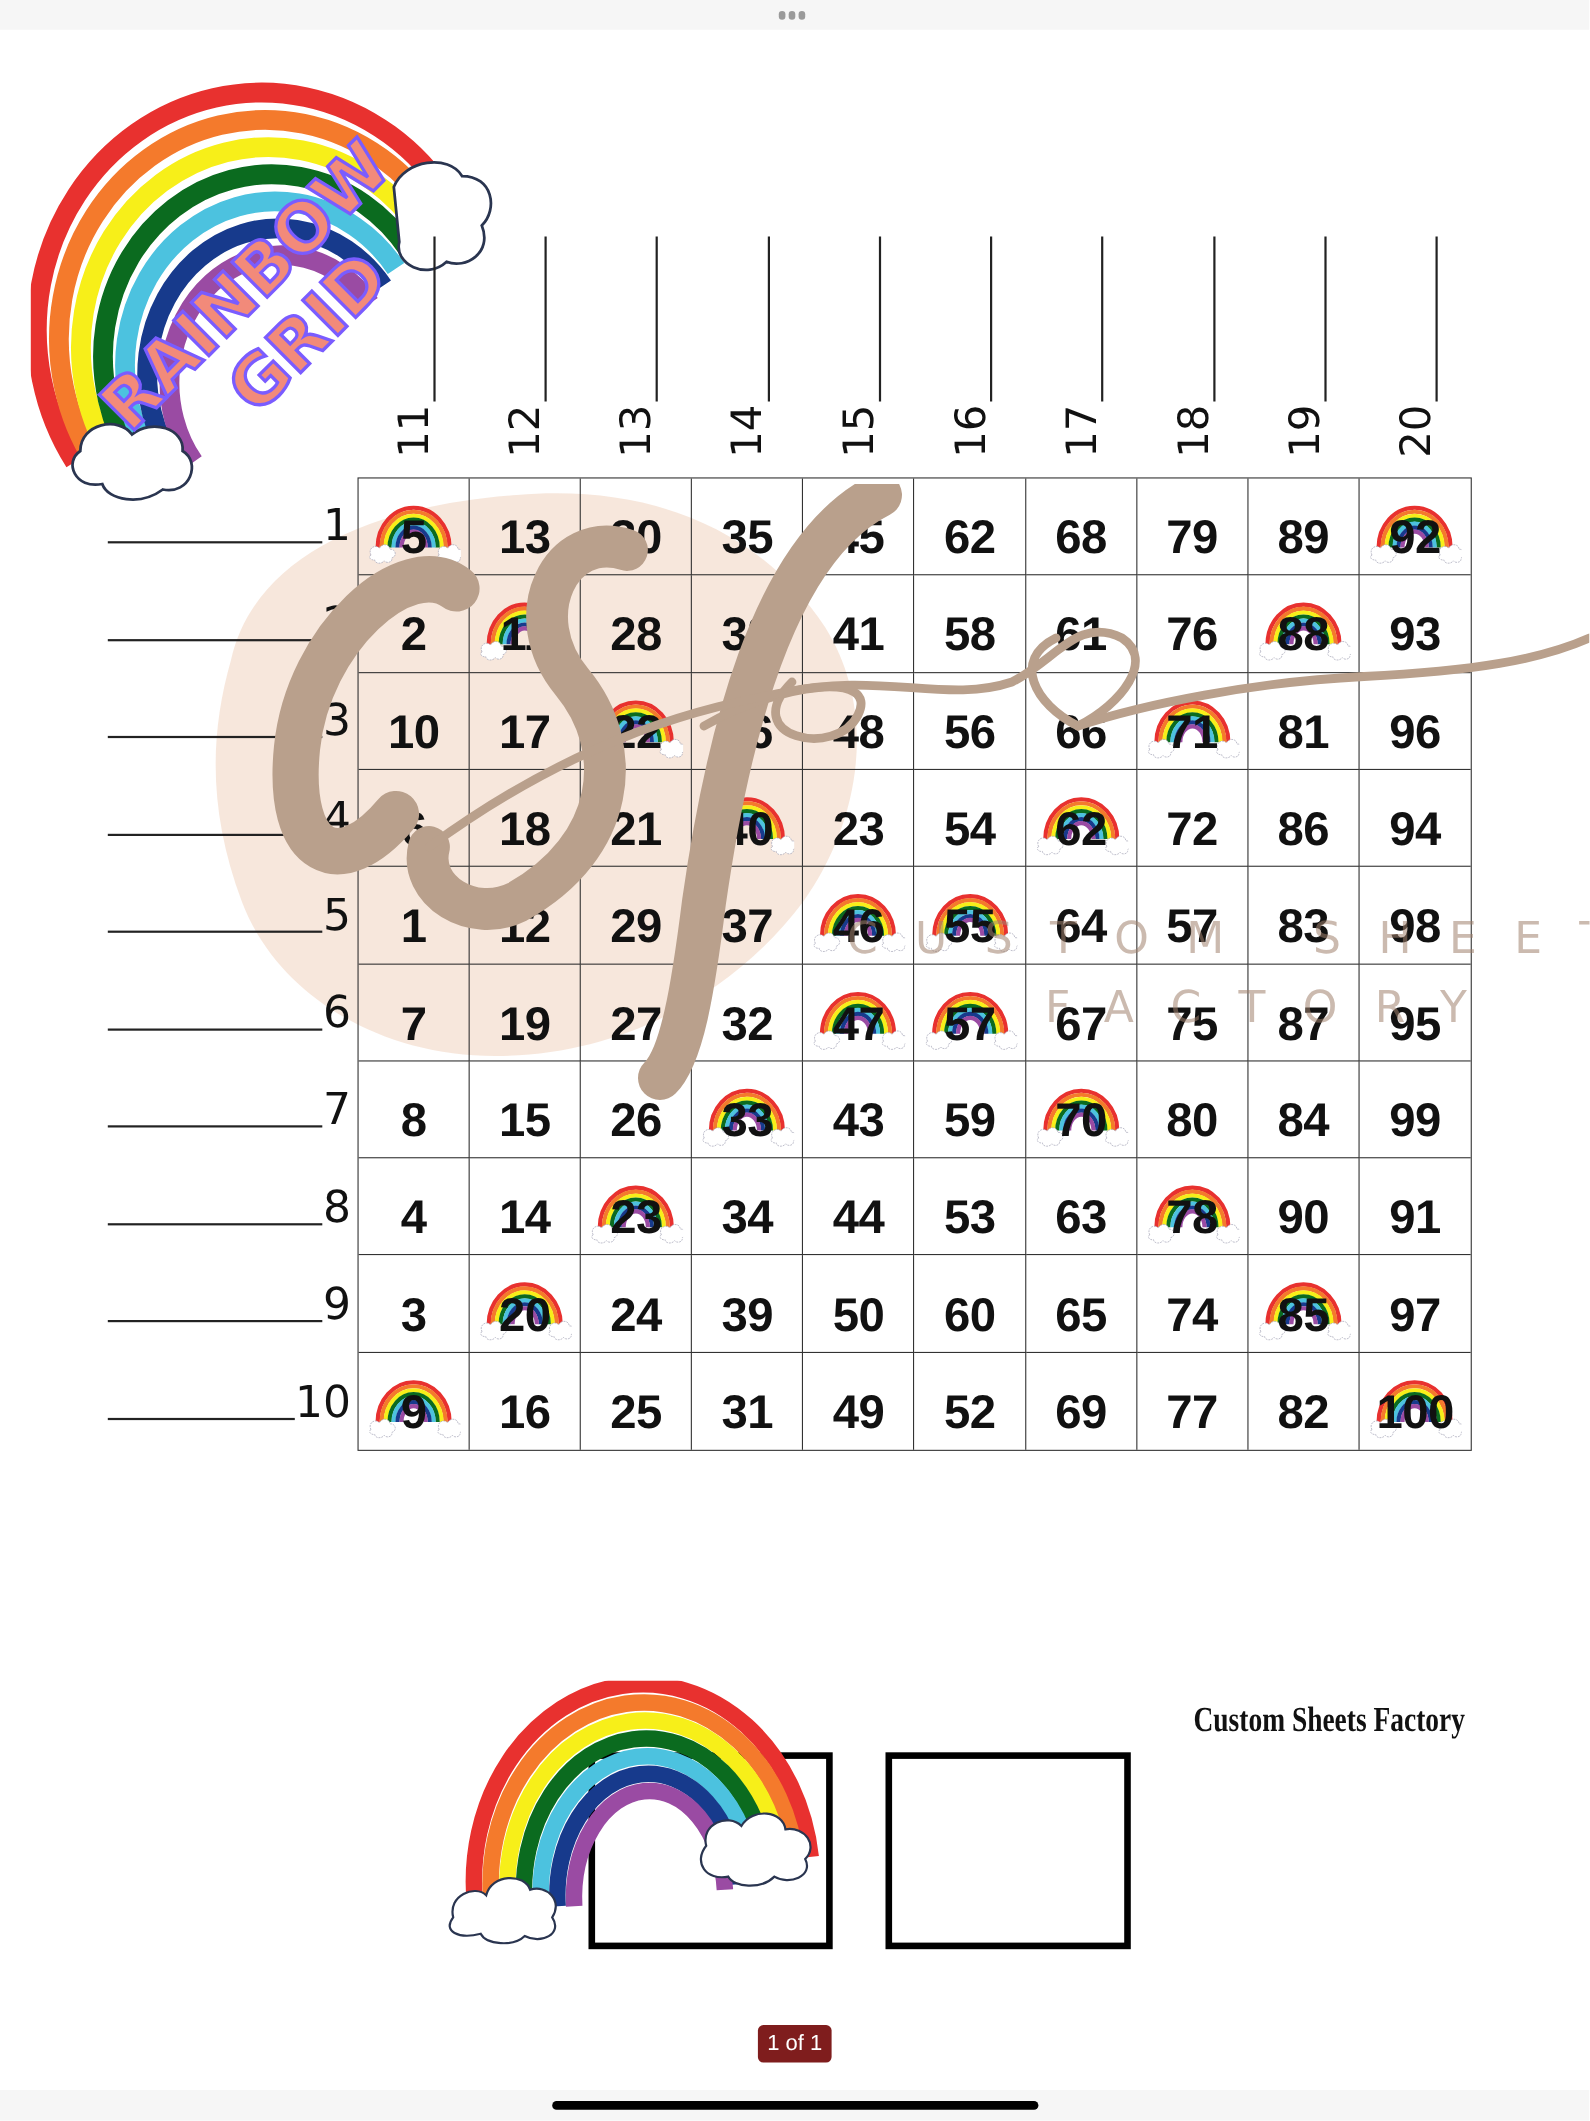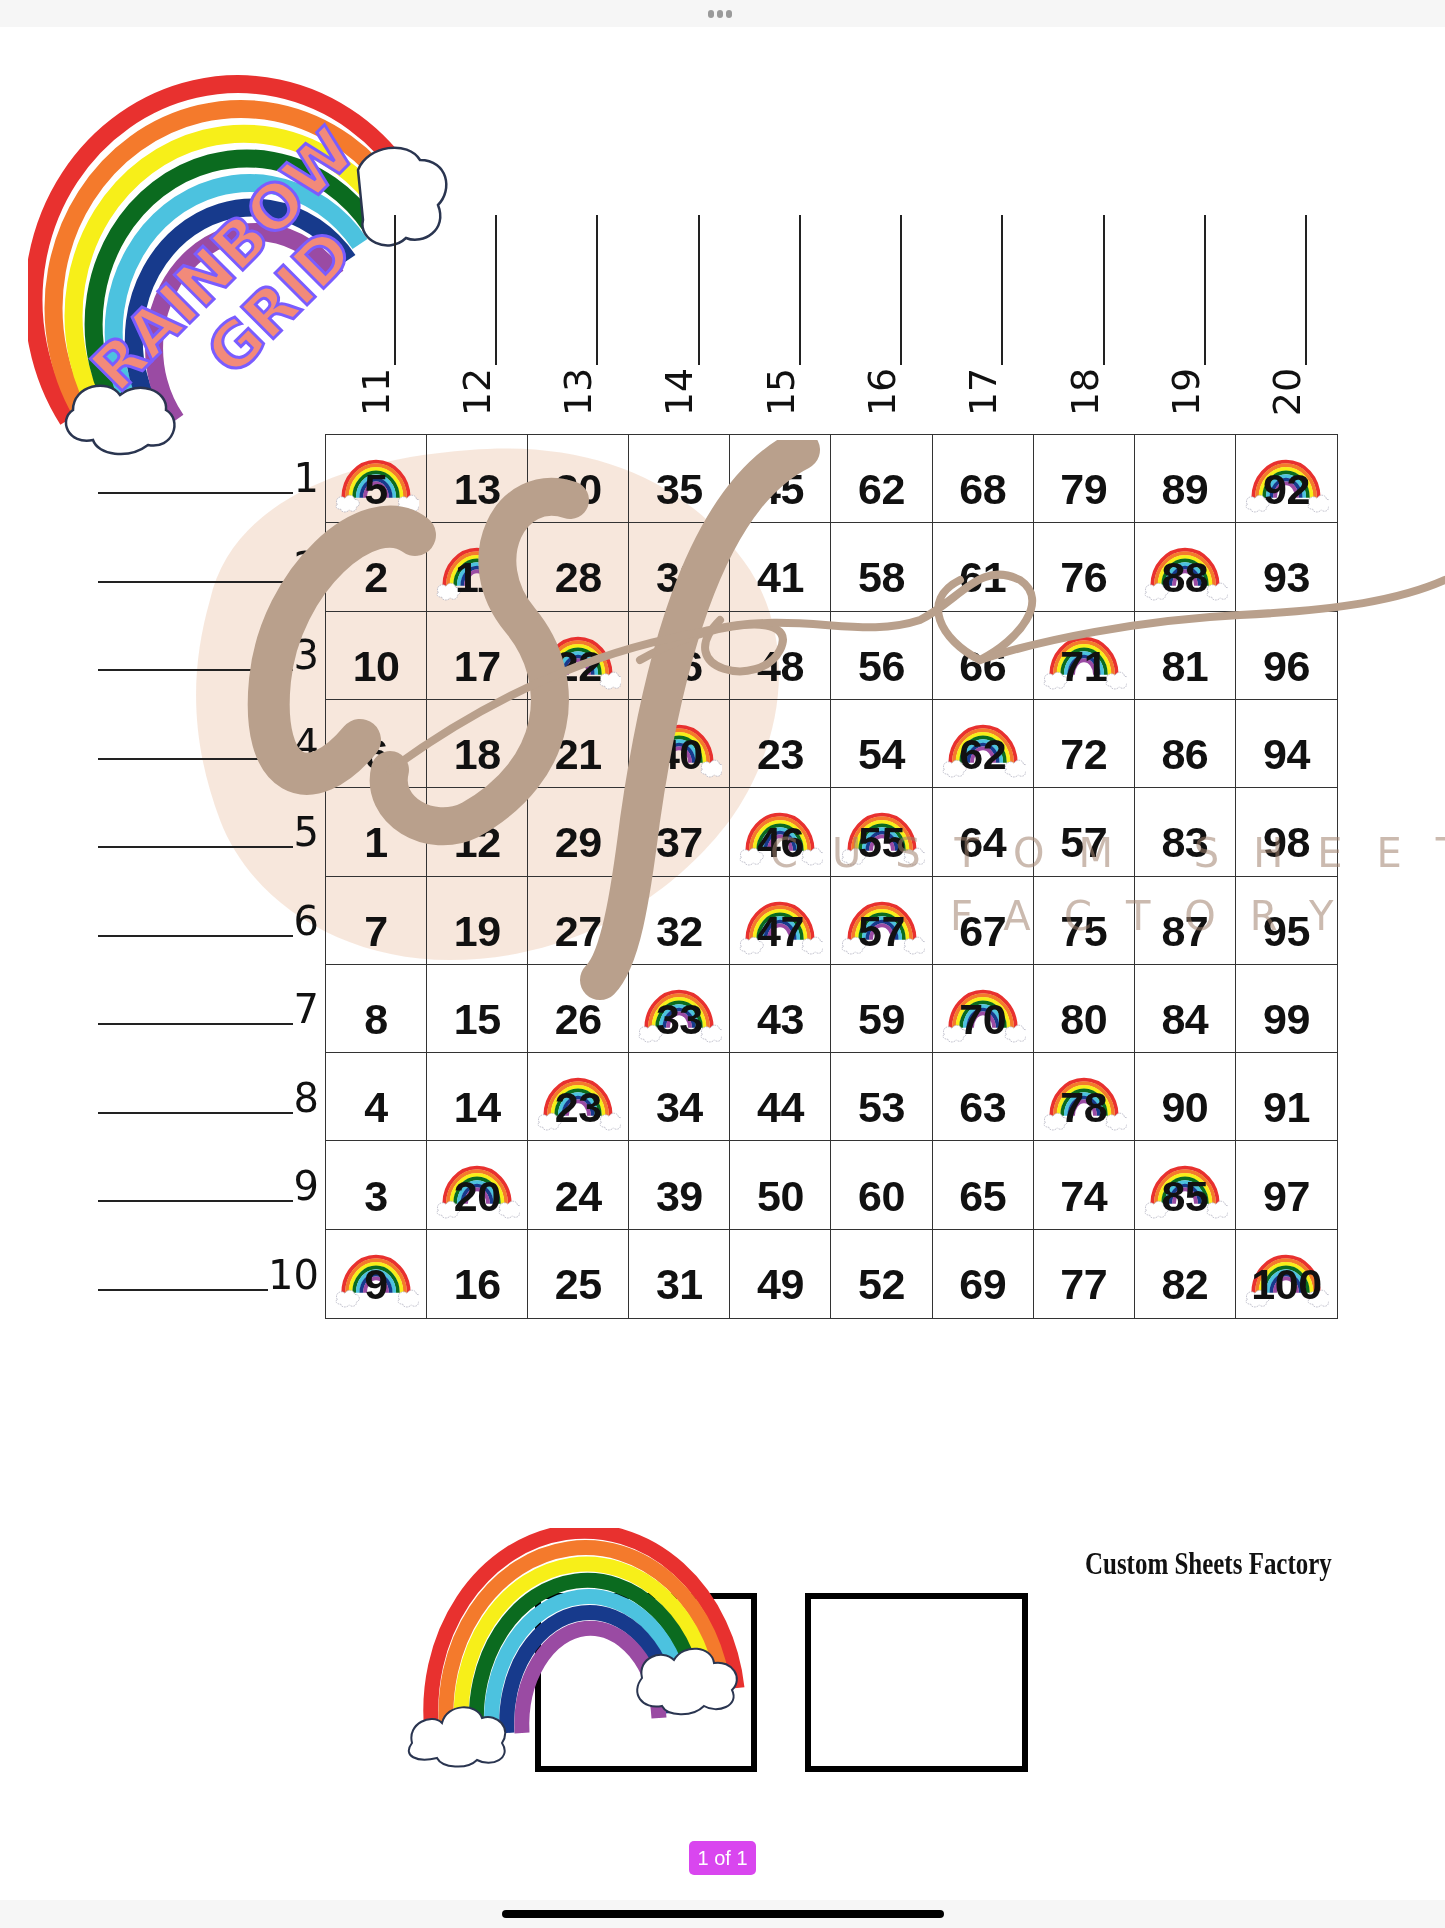--- a/index.html
+++ b/index.html
@@ -6,21 +6,21 @@
   html, body { width: 1445px; height: 1928px; background: #ffffff; overflow: hidden; font-family: "Liberation Sans", sans-serif; }
   #page { position: relative; width: 1445px; height: 1928px; background: #fff; }
 
   .topbar { position: absolute; left: 0; top: 0; width: 1445px; height: 27px; background: #f6f6f6; }
   .topbar .dots { position: absolute; left: 708px; top: 10px; display: flex; gap: 3px; }
   .topbar .dots span { width: 6px; height: 8px; border-radius: 3px; background: #9a9a9a; display: block; }
 
   .bottombar { position: absolute; left: 0; top: 1900px; width: 1445px; height: 28px; background: #f6f6f6; }
   .home-indicator { position: absolute; left: 502px; top: 1910px; width: 442px; height: 8px; border-radius: 4px; background: #000; }
 
-  .page-badge { position: absolute; left: 689px; top: 1841px; width: 67px; height: 34px; background: #d946ef; color: #fff; border-radius: 5px; font-size: 20px; display: flex; align-items: center; justify-content: center; }
+  .page-badge { position: absolute; left: 689px; top: 1841px; width: 67px; height: 34px; background: #7f1d1d; color: #fff; border-radius: 5px; font-size: 20px; display: flex; align-items: center; justify-content: center; }
 
   
   .splash { position: absolute; left: 170px; top: 420px; width: 640px; height: 560px; pointer-events: none; }
 
   
   .grid { position: absolute; left: 325px; top: 434px; width: 1013px; height: 885px; display: grid; grid-template-columns: repeat(10, 1fr); grid-template-rows: repeat(10, 1fr); border: 1.5px solid #333; }
   .cell { position: relative; border-right: 1.5px solid #333; border-bottom: 1.5px solid #333; display: flex; align-items: center; justify-content: center; }
   .cell:nth-child(10n) { border-right: none; }
   .cell:nth-last-child(-n+10) { border-bottom: none; }
   .cell .num { position: relative; z-index: 2; font-family: "Liberation Sans", sans-serif; font-weight: 700; font-size: 43px; color: #111; margin-top: 22px; letter-spacing: -0.5px; }

